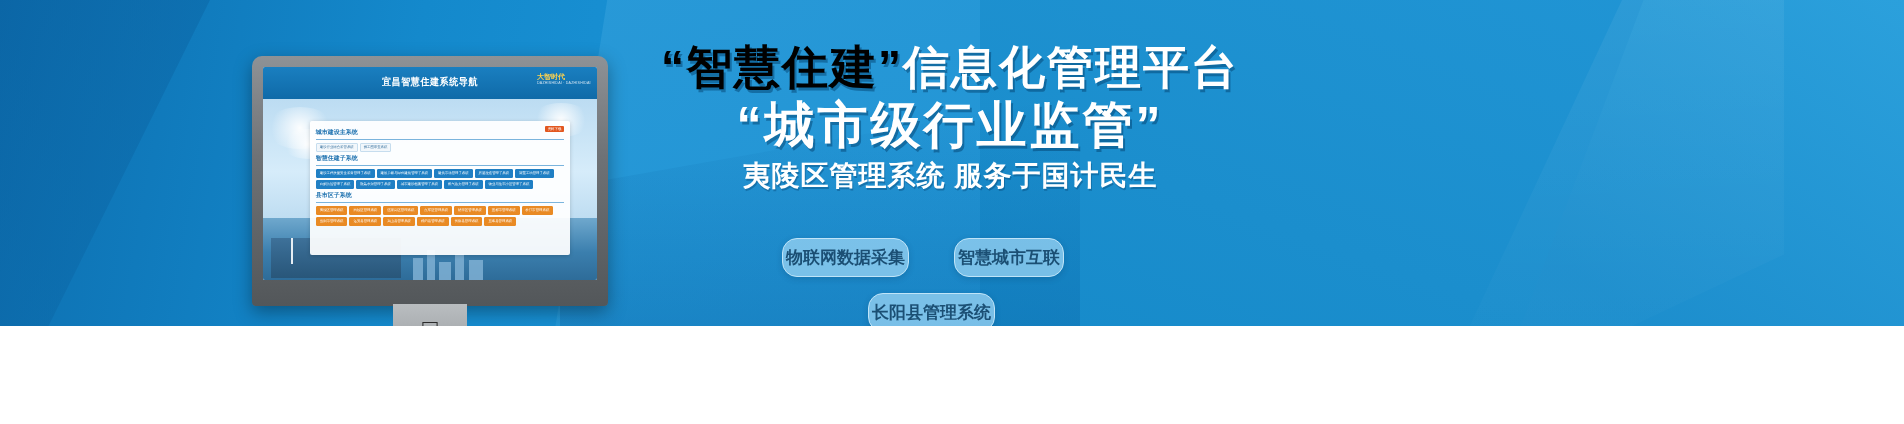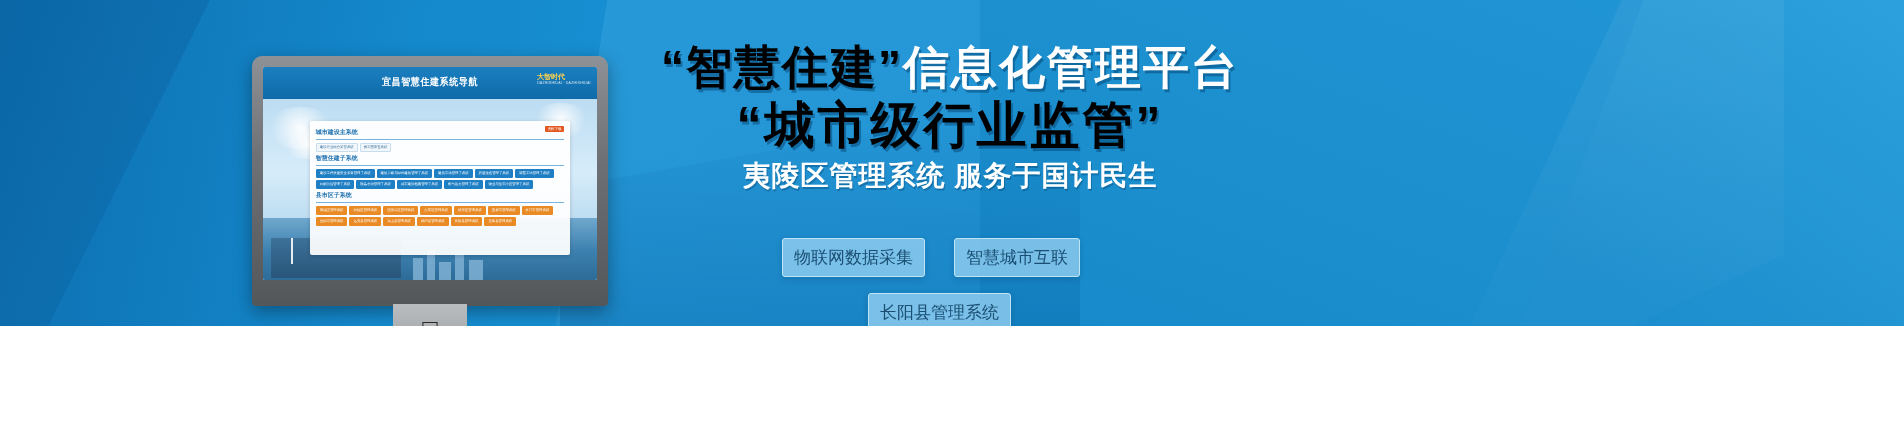--- a/index.html
+++ b/index.html
@@ -125,35 +125,36 @@
   
   .headline{position:absolute;left:640px;top:40px;width:620px;text-align:center;}
   .line1{
     font-size:46px;font-weight:bold;line-height:54px;letter-spacing:2px;
     white-space:nowrap;
   }
   .hl-yellow{color:#000000;text-shadow:2px 3px 0 rgba(0,60,105,.45);}
   .hl-white{color:#ffffff;text-shadow:2px 3px 0 rgba(0,60,105,.45);}
   .line2{
     font-size:50px;font-weight:bold;line-height:62px;letter-spacing:3px;
-    color:#000000;white-space:nowrap;text-shadow:2px 3px 0 rgba(0,60,105,.45);
+    color:#ffffff;white-space:nowrap;text-shadow:2px 3px 0 rgba(0,60,105,.45);
   }
   .line3{
     font-size:28px;font-weight:bold;line-height:40px;letter-spacing:1px;
     color:#ffffff;white-space:nowrap;text-shadow:1px 2px 0 rgba(0,60,105,.35);
   }
 
   
   .pill{
     position:absolute;
     background:rgba(160,215,245,.72);
     border:1px solid #bfe4f8;
     color:#1b4f74;font-size:17px;line-height:17px;
-    padding:10px 11px;border-radius:3px;white-space:nowrap;
+    padding:10px 3px;border-radius:15px;white-space:nowrap;
     box-shadow:0 2px 6px rgba(0,40,70,.18);
+    font-weight:bold;
   }
   .pill-a{left:782px;top:238px;}
   .pill-b{left:954px;top:238px;}
   .pill-c{left:654px;top:278px;}
   .pill-d{left:868px;top:293px;}
 </style>
 </head>
 <body>
 
 <div class="banner">

